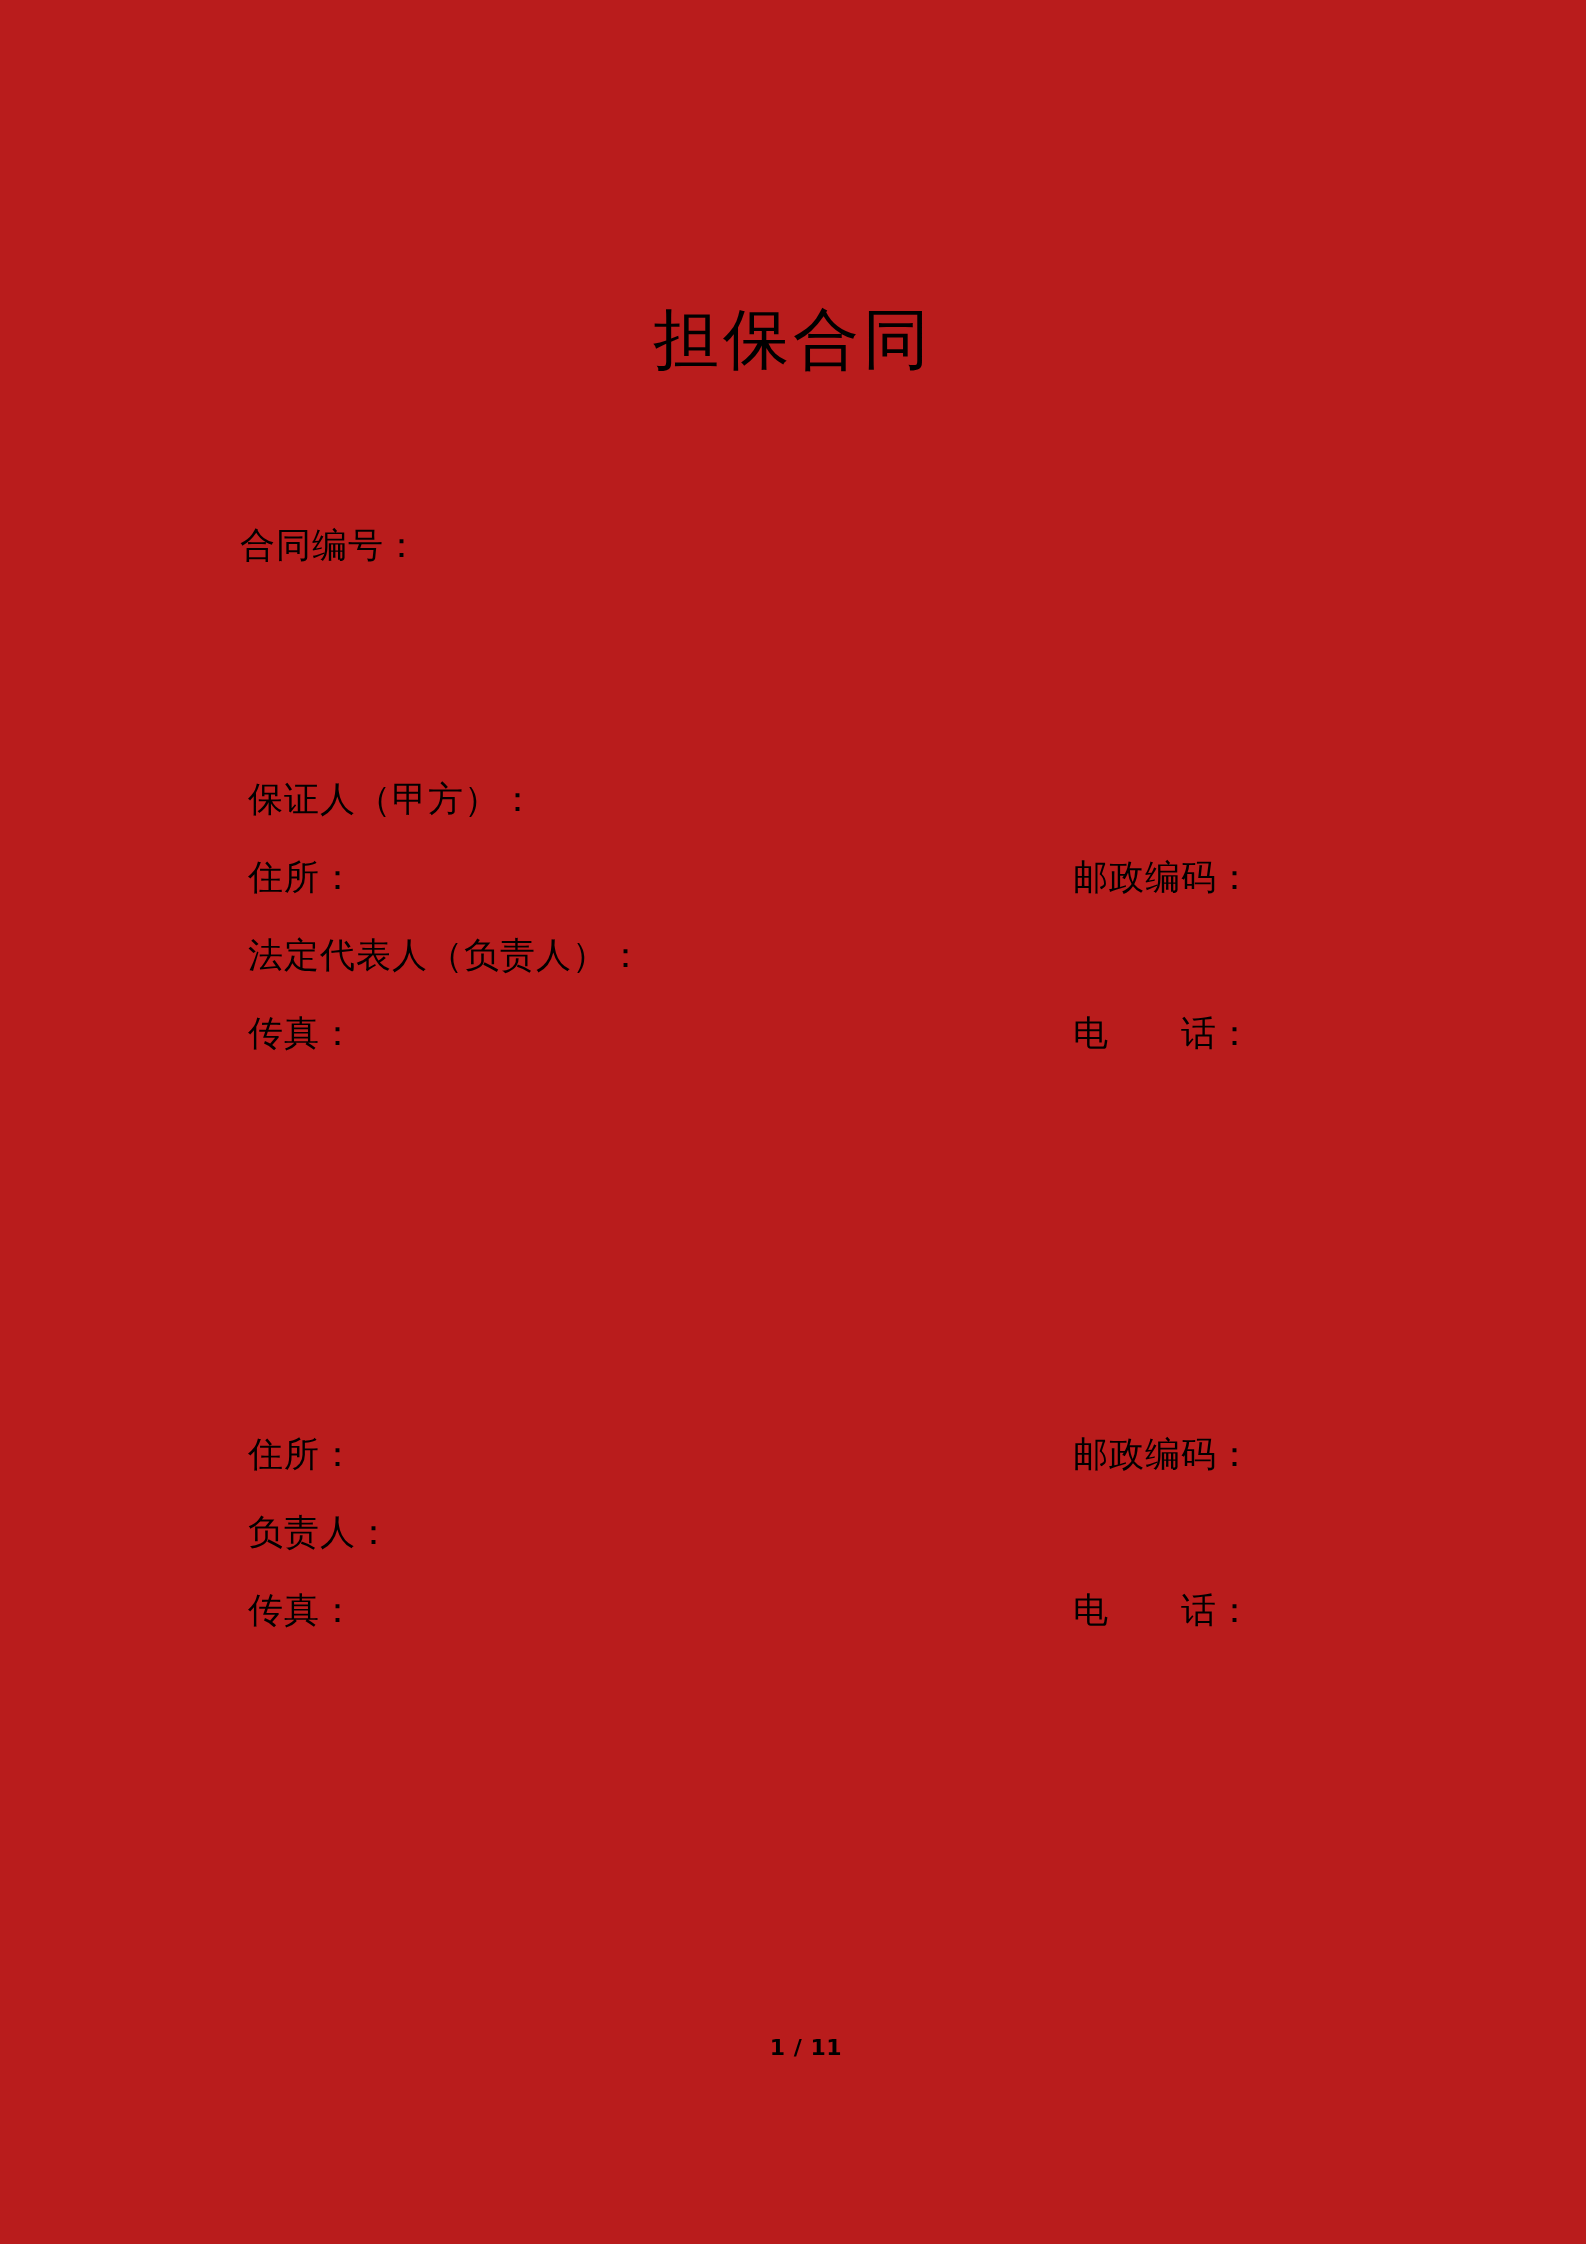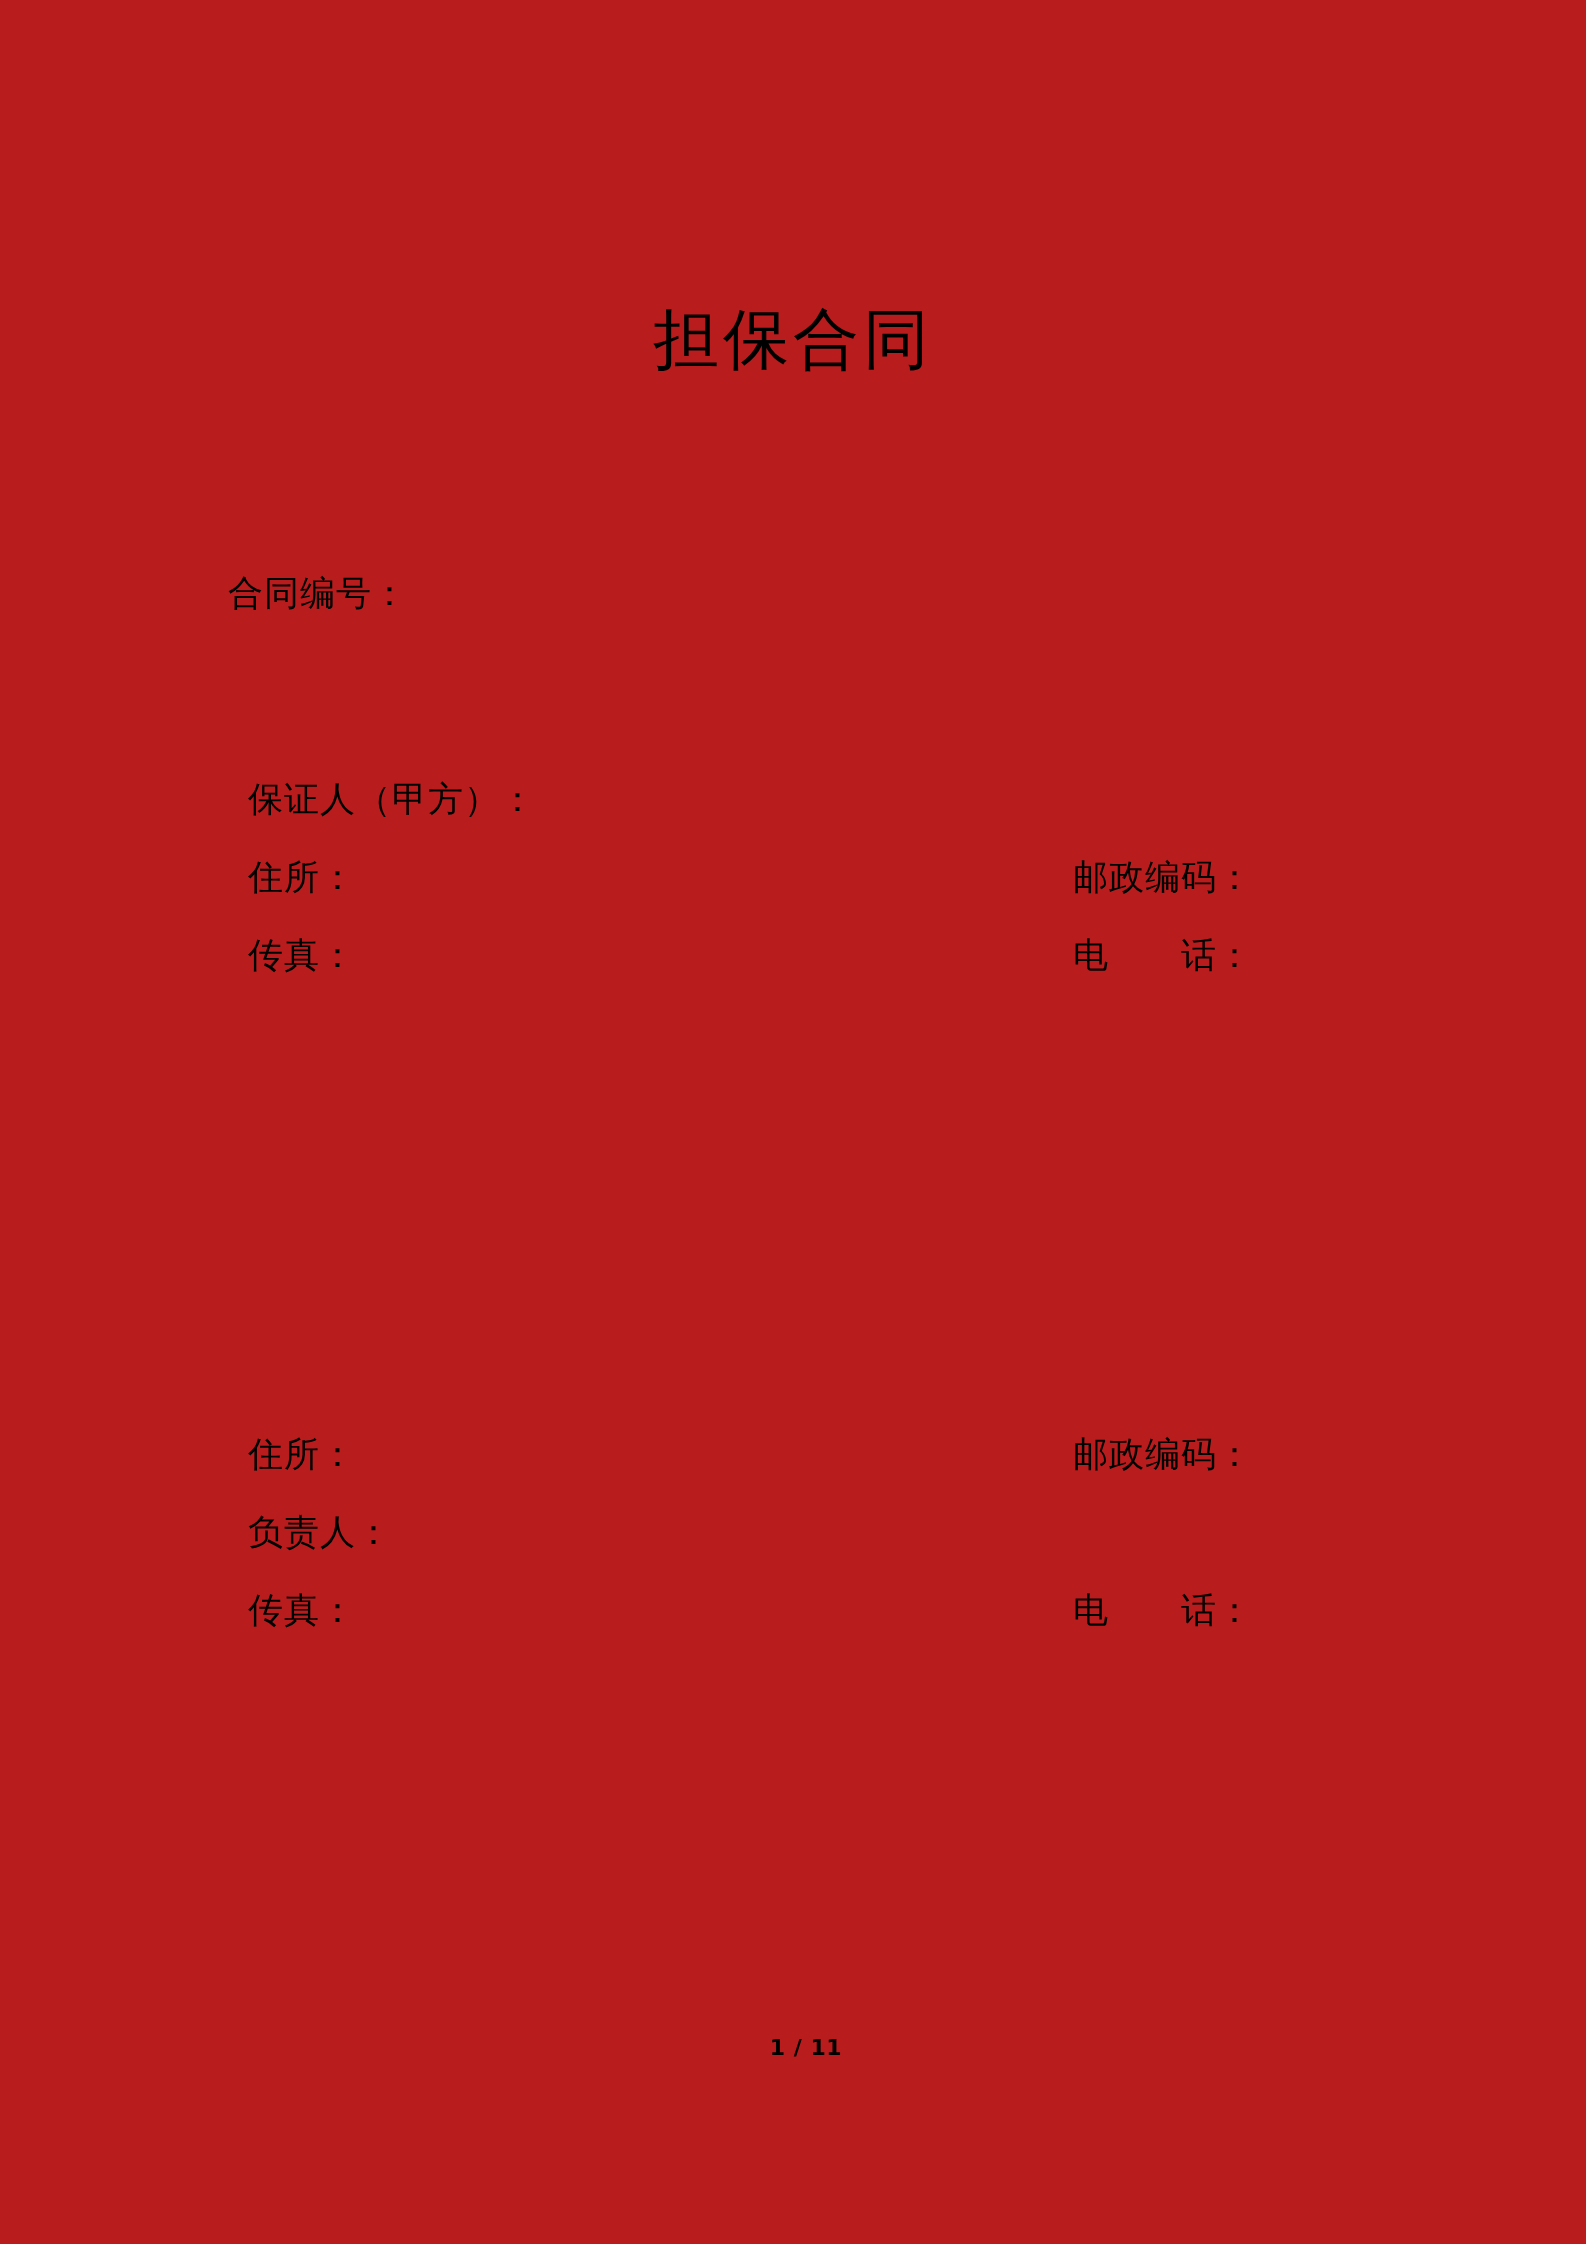--- a/index.html
+++ b/index.html
@@ -49,25 +49,24 @@
   }
   .field-right {
     position: absolute;
     left: 825px;
     top: 0;
     letter-spacing: 1px;
   }
   .contract-no {
     position: absolute;
     top: 522px;
-    left: 228px;
+    left: 240px;
     font-size: 35px;
     letter-spacing: 1px;
     white-space: nowrap;
-    margin-top: 48px;
   }
   .party-a {
     top: 760px;
   }
   .party-b {
     top: 1415px;
   }
   .page-number {
     position: absolute;
     left: 0;
@@ -92,20 +91,23 @@
 
   <div class="field-block party-a">
     <div class="field-row">
       <span class="field-label">保证人（甲方）：</span>
     </div>
     <div class="field-row">
       <span class="field-label">住所：</span>
       <span class="field-right">邮政编码：</span>
     </div>
     <div class="field-row">
+      <span class="field-label">法定代表人（负责人）：</span>
+    </div>
+    <div class="field-row">
       <span class="field-label">传真：</span>
       <span class="field-right">电　　话：</span>
     </div>
   </div>
 
   <div class="field-block party-b">
     <div class="field-row">
       <span class="field-label">住所：</span>
       <span class="field-right">邮政编码：</span>
     </div>

